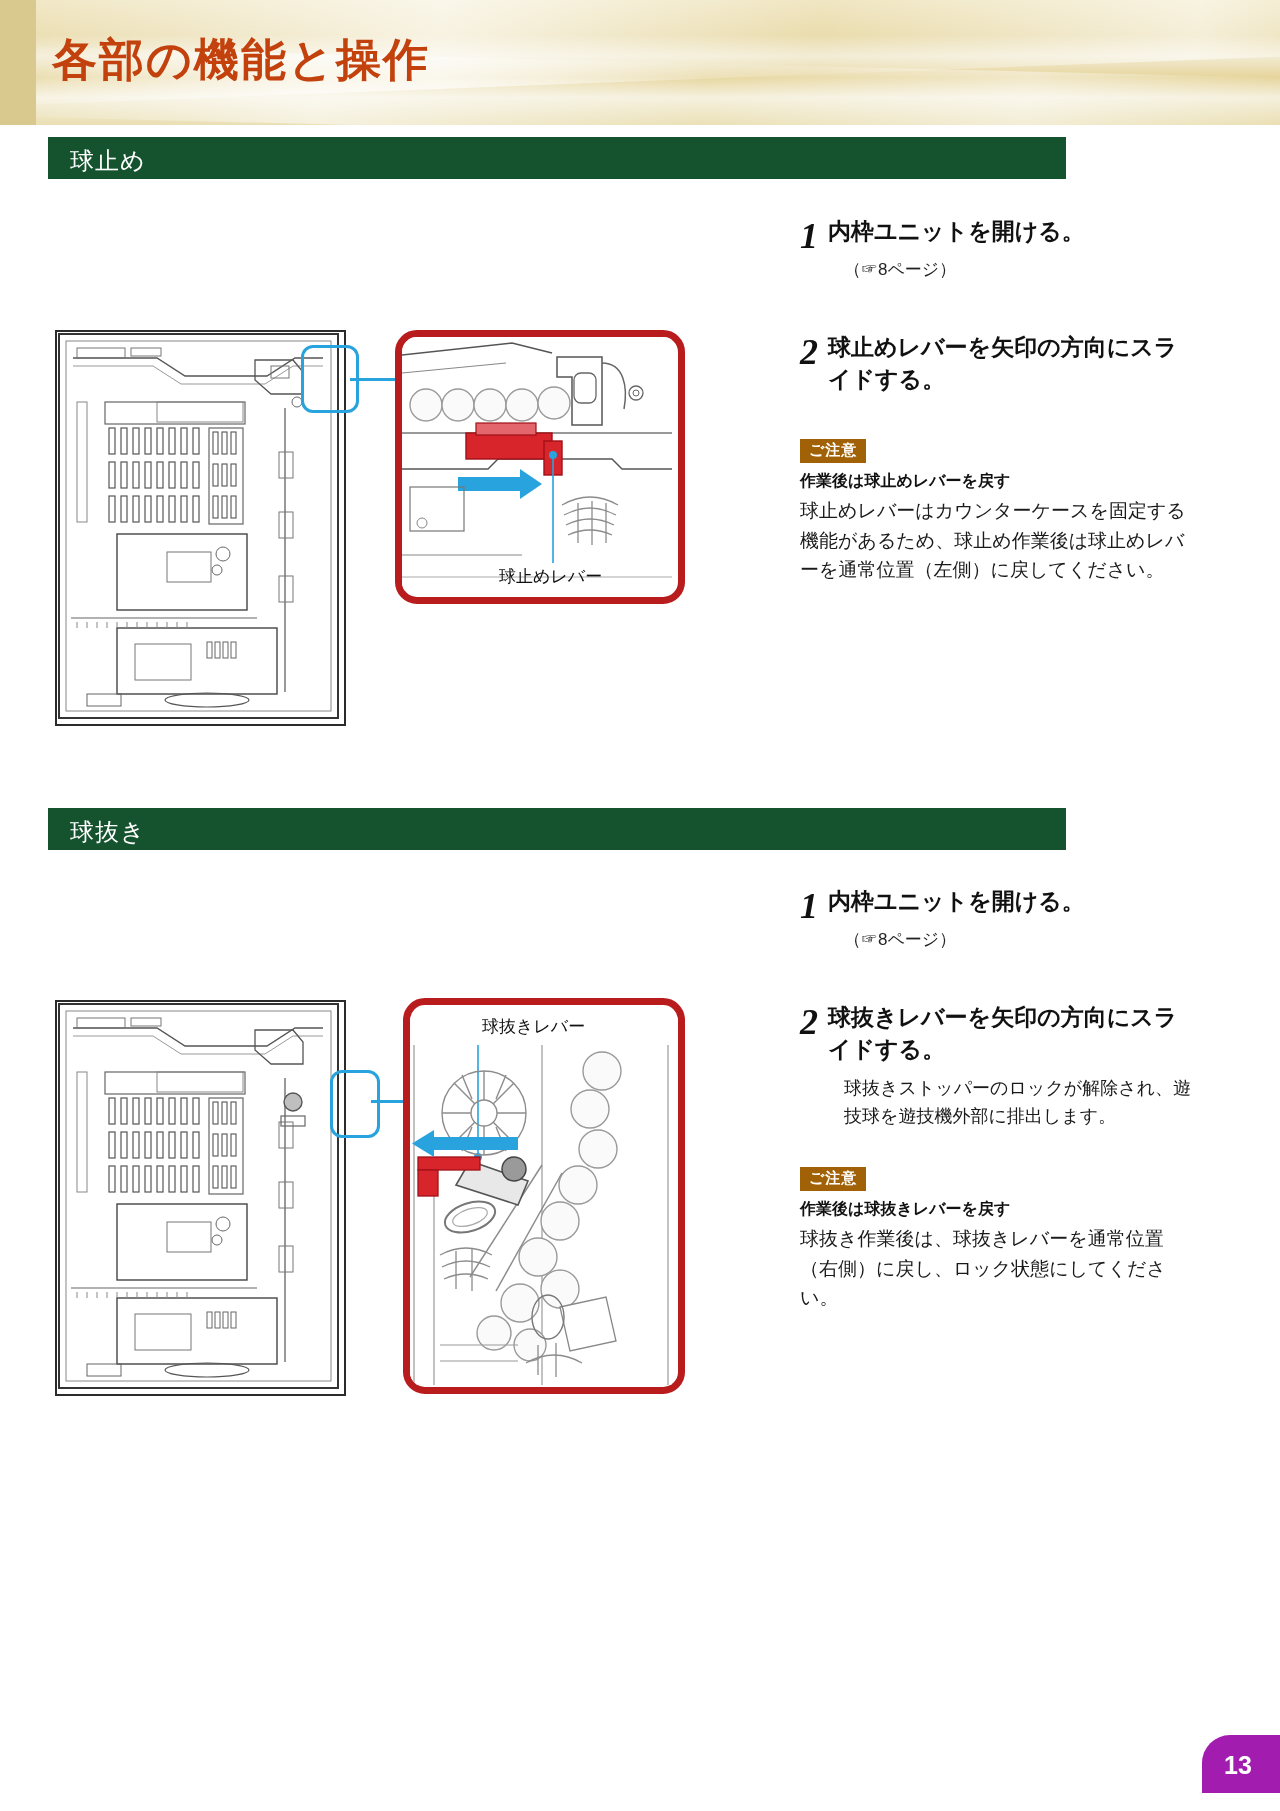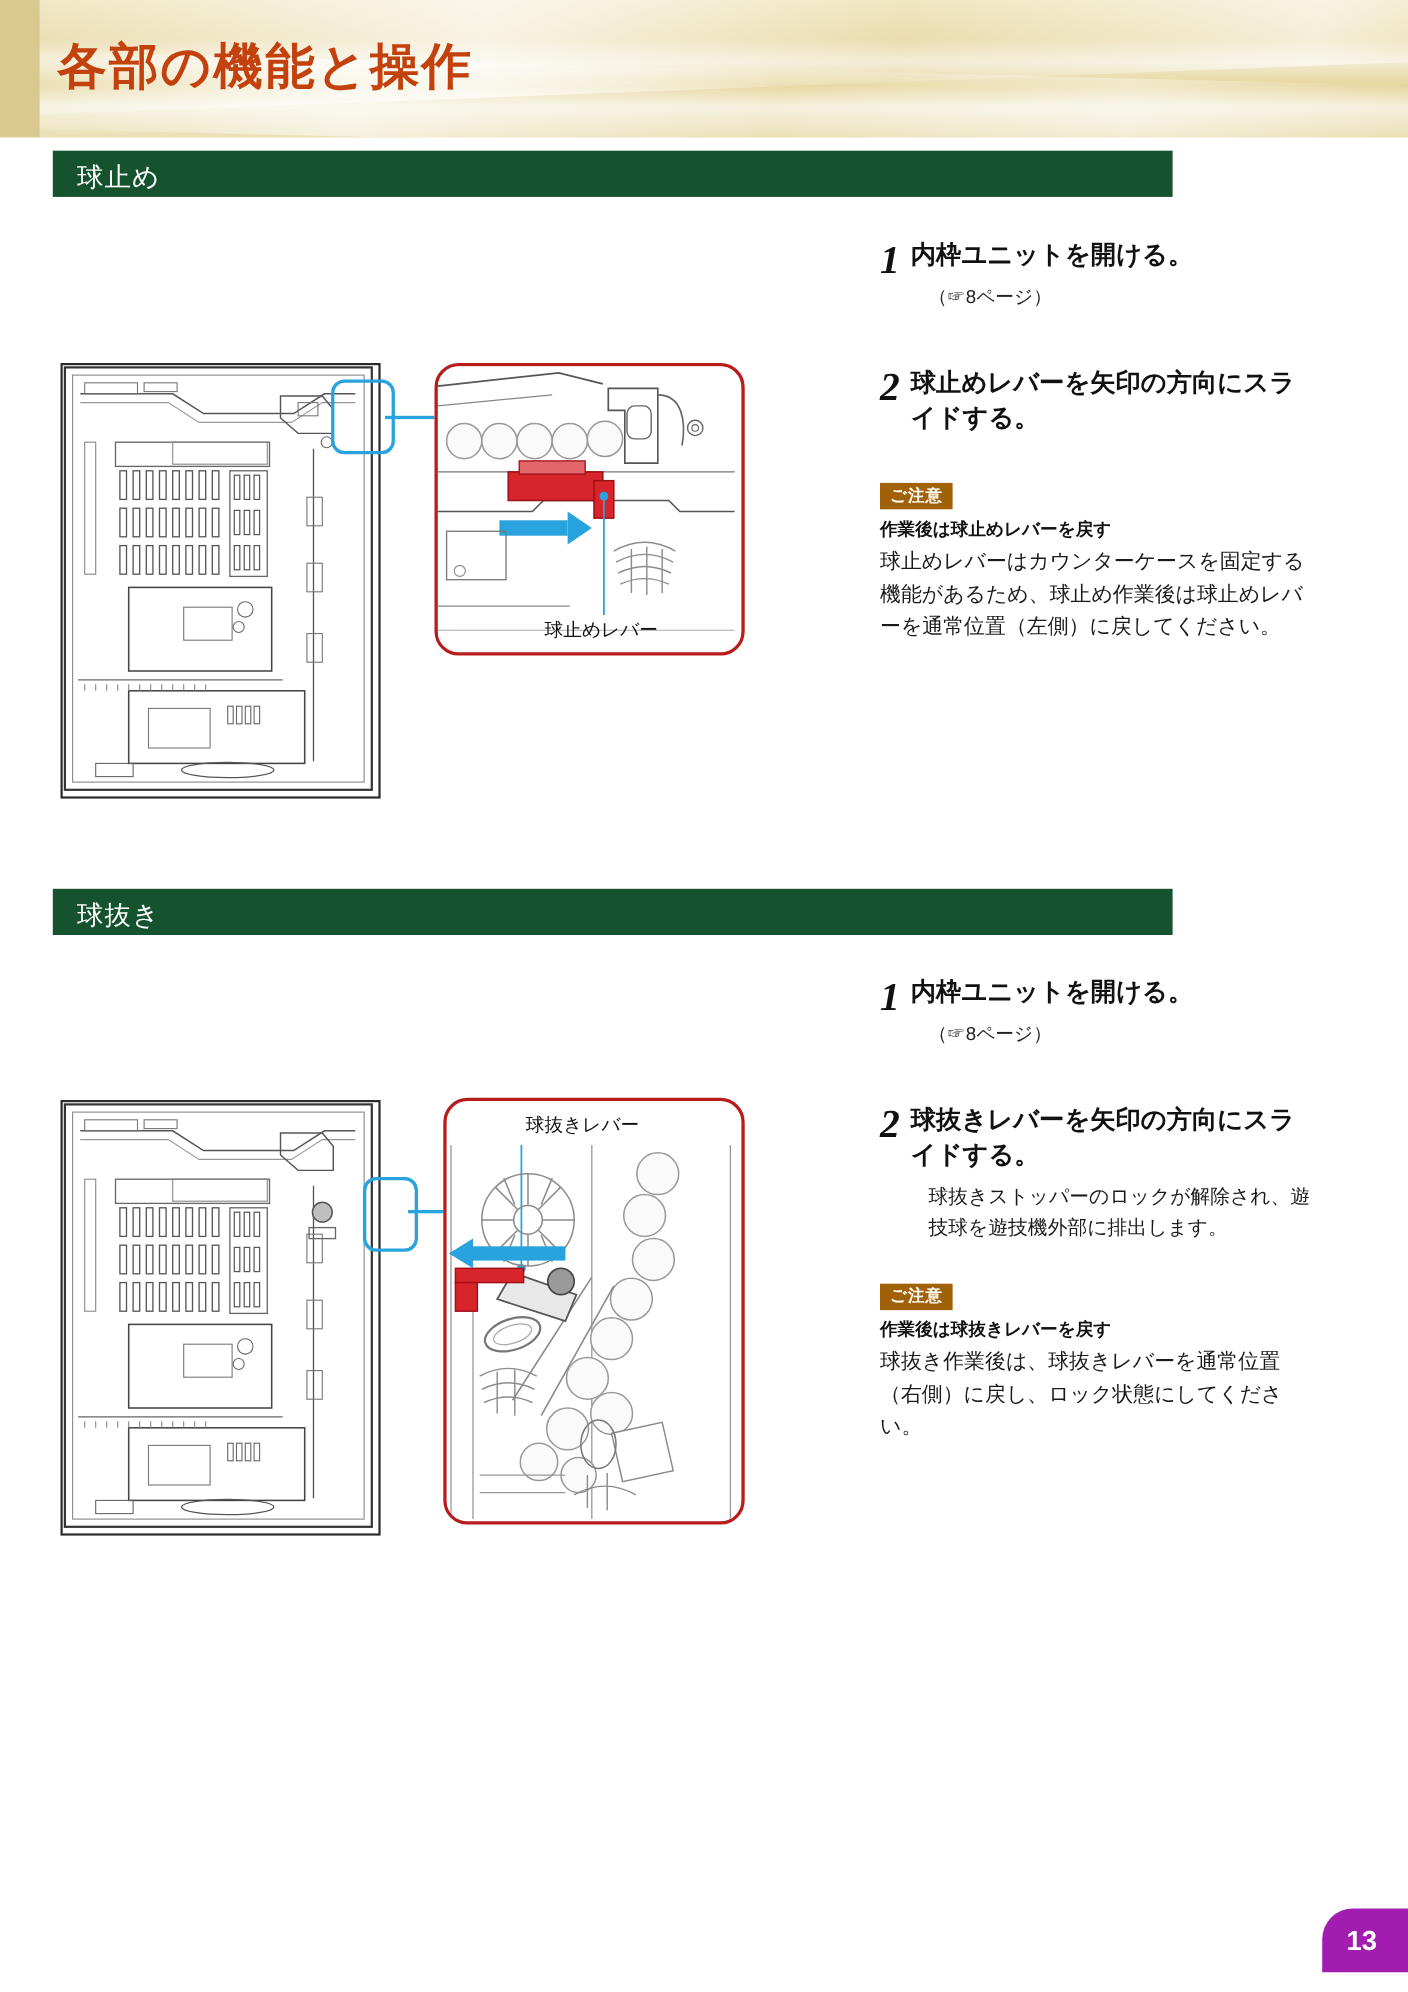--- a/index.html
+++ b/index.html
@@ -132,21 +132,21 @@
   .caution-text {
     font-size: 19px;
     color: #1a1a1a;
     line-height: 1.55;
     margin-top: 4px;
   }
 
   
   .callout {
     position: absolute;
-    border: 3px solid #b91c1c;
+    border: 7px solid #b91c1c;
     border-radius: 22px;
     background: #ffffff;
     overflow: hidden;
   }
   .callout-label {
     position: absolute;
     font-size: 17px;
     color: #111;
     white-space: nowrap;
   }

